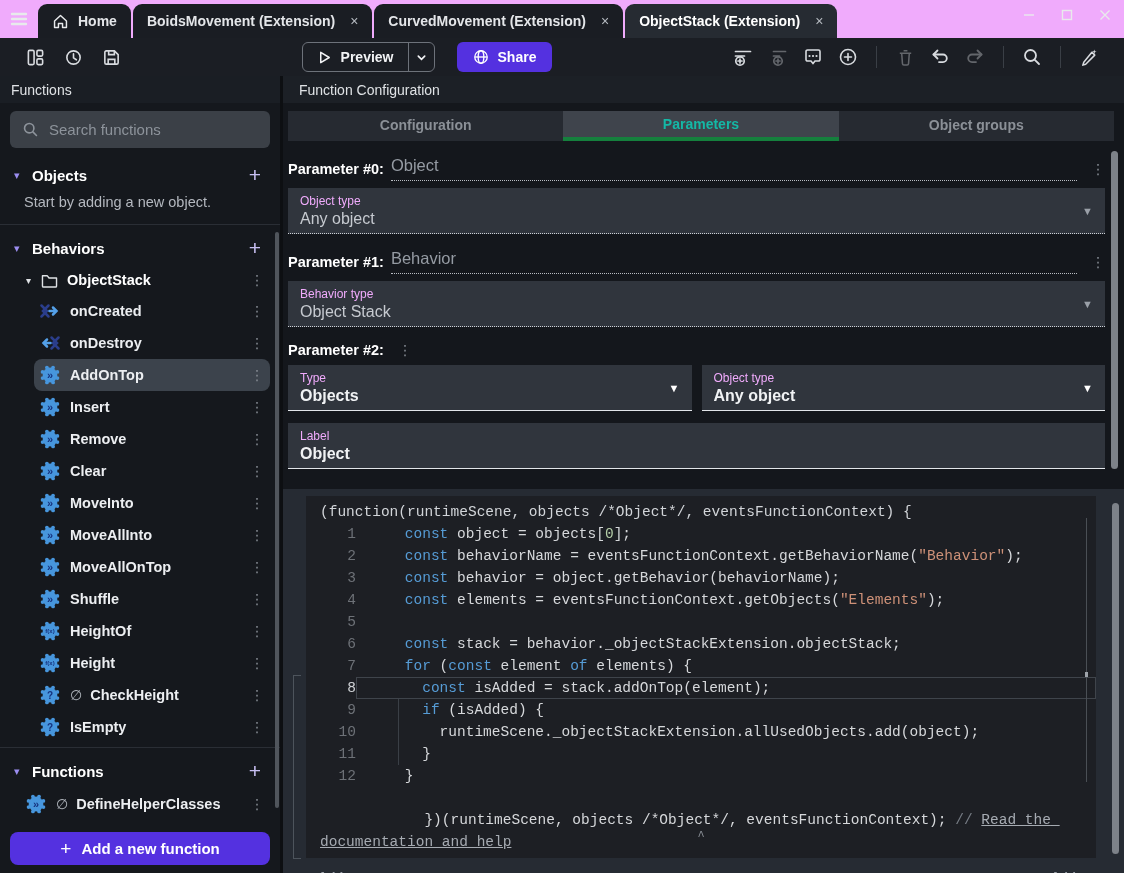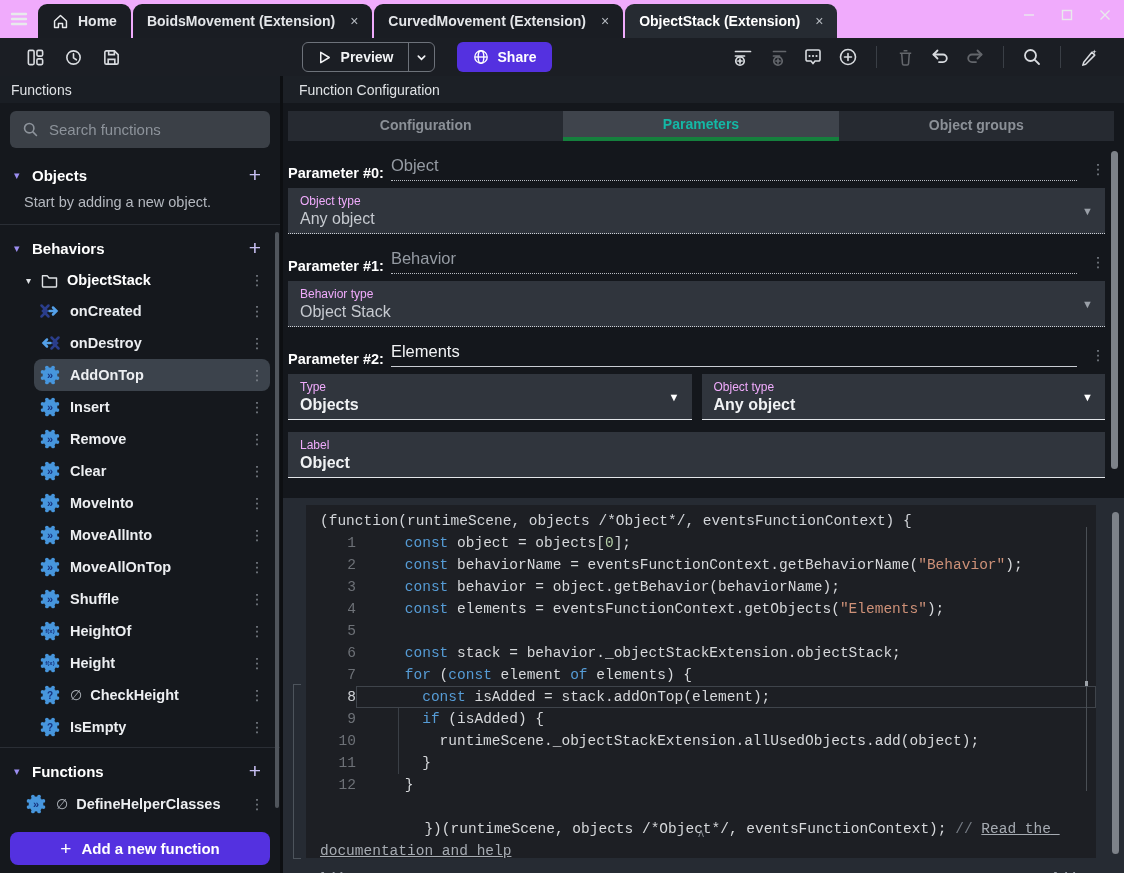--- a/index.html
+++ b/index.html
@@ -60,21 +60,21 @@
   .side-scrollbar { position:absolute; right:1px; top:156px; width:4px; height:576px; background:#50555c; border-radius:2px; cursor:pointer; }
 
   
   .main { flex:1; display:flex; flex-direction:column; min-width:0; background:#14171c; }
   .main .panel-header { background:#1c2026; padding-left:16px; }
   .mtabs { display:flex; margin:8px 10px 0 5px; background:#262a31; flex:none; }
   .mtab { flex:1; height:30px; display:flex; align-items:center; justify-content:center; font-size:14px; font-weight:700; color:#8b9097; cursor:pointer; border-bottom:3px solid transparent; }
   .mtab.active { background:#3f444c; color:#14b8a6; border-bottom:4px solid #15803d; }
 
   .params { position:relative; padding:0 19px 0 5px; flex:none; }
-  .param-row { display:flex; align-items:flex-end; margin:15px 0 7px 0; }
+  .param-row { display:flex; align-items:center; margin:15px 0 7px 0; }
   .param-row .p-label { color:#fff; font-size:14.5px; font-weight:700; white-space:nowrap; }
   .param-row .p-name { font-size:16.5px; margin-left:7px; flex:1; padding-bottom:5px; }
   .param-row .p-name.dim { color:#959ba3; border-bottom:1px dotted #b9bdc3; }
   .param-row .p-name.bright { color:#f2f3f5; border-bottom:1px solid #c9cdd3; }
   .param-row .kebab { margin-left:14px; align-self:center; }
   .field-row { display:flex; gap:10px; margin:0 0 12px 0; }
   .field { background:#30353d; padding:6px 12px 4px 12px; min-height:46px; position:relative; flex:1; cursor:pointer; }
   .field .f-lab { font-size:12px; color:#f0abfc; }
   .field .f-val { font-size:16px; margin-top:2px; }
   .field .f-val.dim { color:#c6cad0; }
@@ -627,21 +627,20 @@
           </div>
           <div class="field-row">
             <div class="field u-dotted">
               <div class="f-lab">Behavior type</div>
               <div class="f-val dim">Object Stack</div>
               <span class="arrow">▼</span>
             </div>
           </div>
           <div class="param-row">
             <span class="p-label">Parameter #2:</span>
-            <span class="p-name bright">Elements</span>
             <span class="kebab">⋮</span>
           </div>
           <div class="field-row">
             <div class="field u-solid">
               <div class="f-lab">Type</div>
               <div class="f-val bright">Objects</div>
               <span class="arrow bright">▼</span>
             </div>
             <div class="field u-solid">
               <div class="f-lab">Object type</div>

